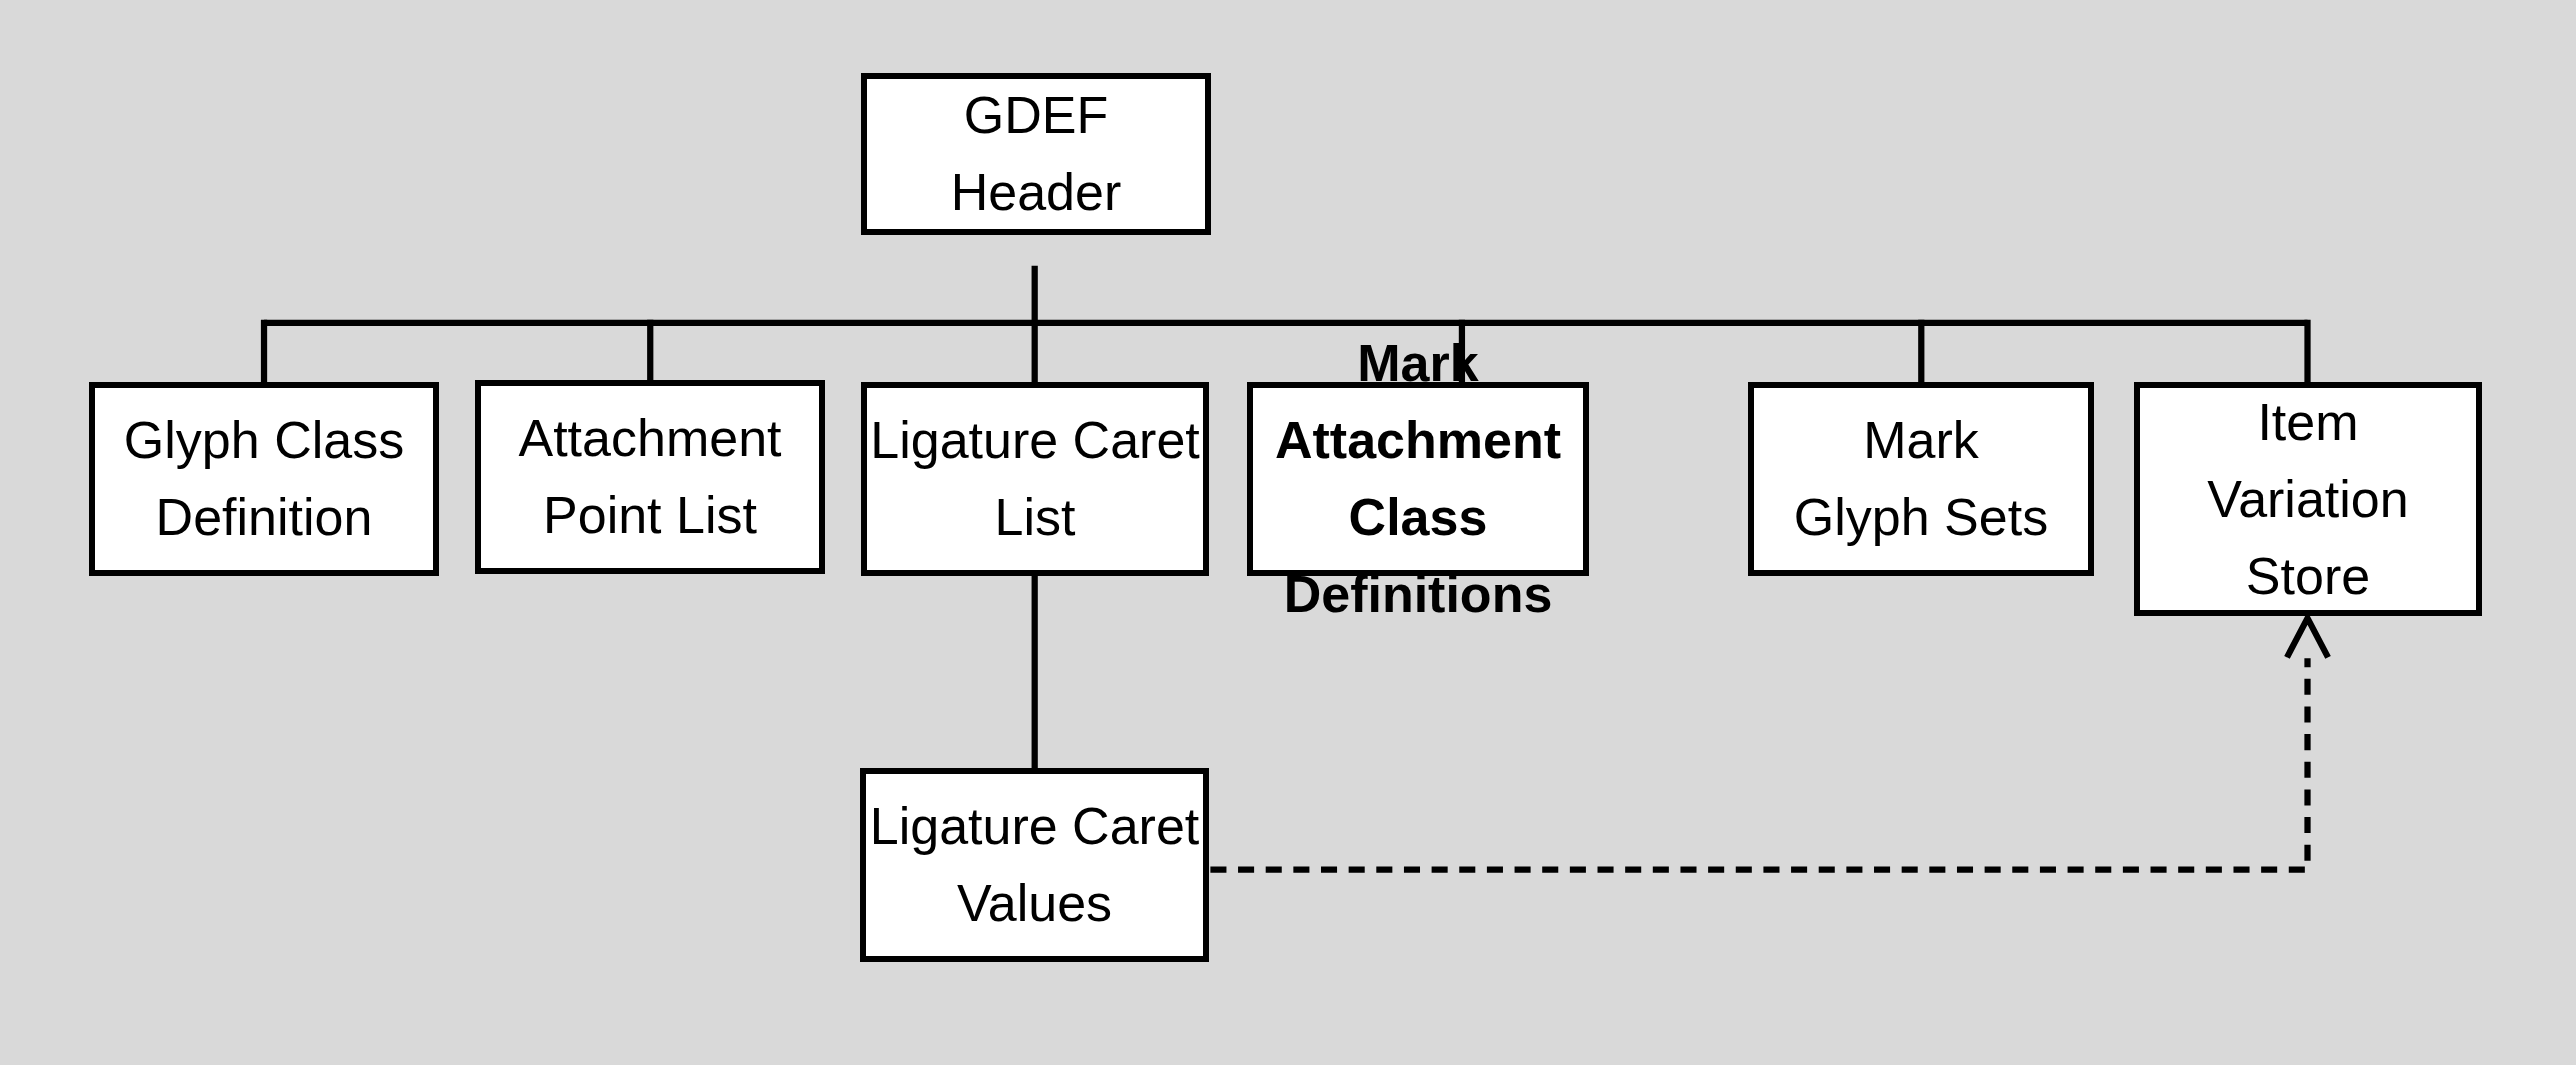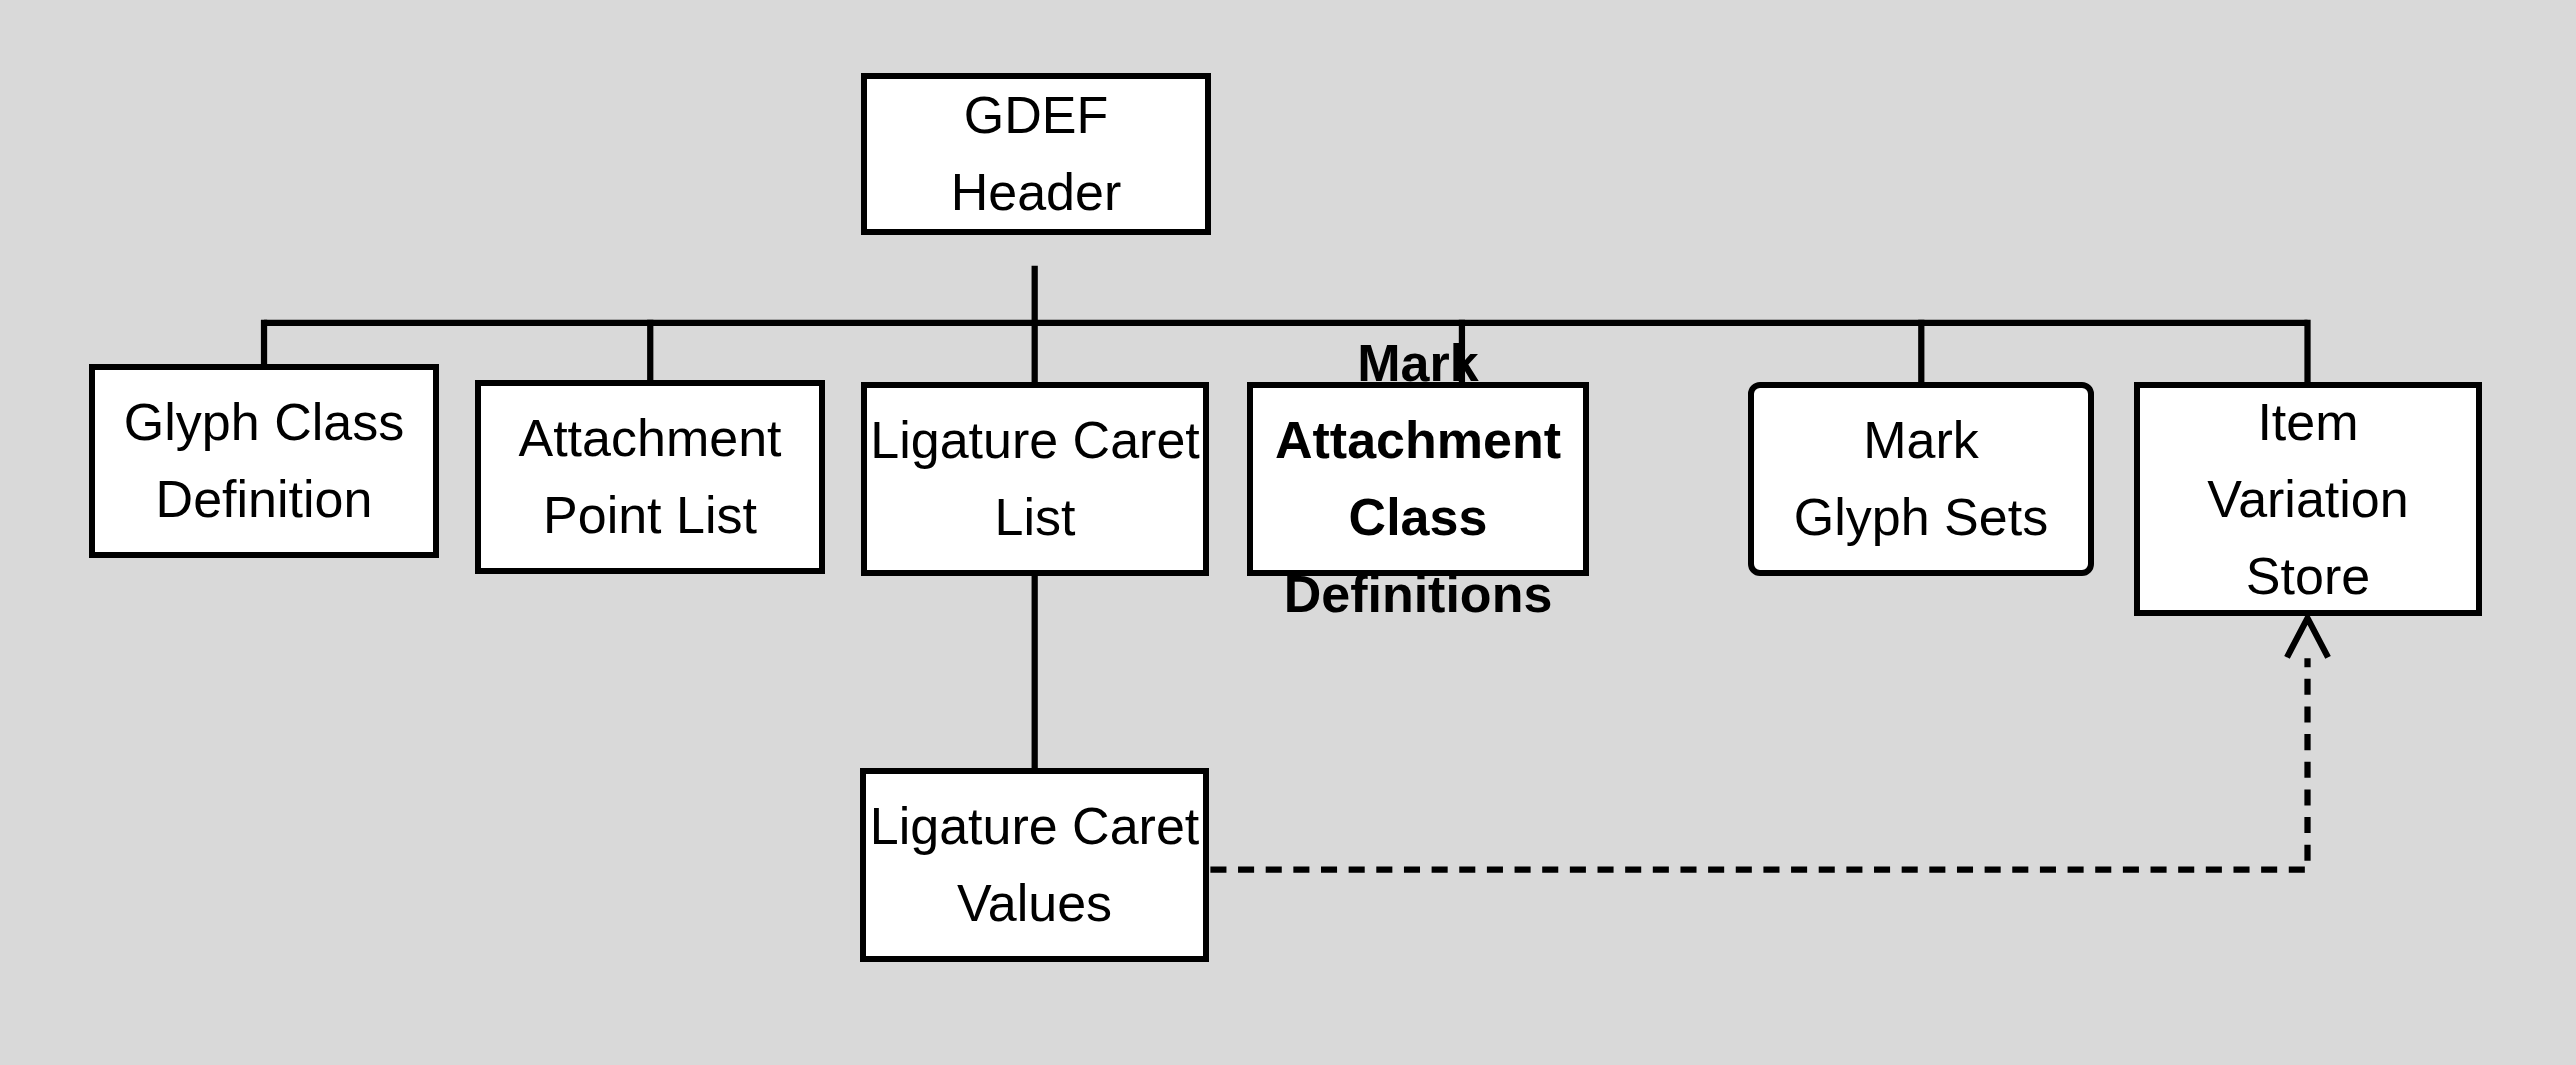--- a/index.html
+++ b/index.html
@@ -38,25 +38,25 @@
     text-align: center;
     font-size: 52px;
     line-height: 77px;
   }
   .box span {
     white-space: pre-line;
     display: block;
   }
   
   .box-root   { left: 861px;  top: 73px;  width: 350px; height: 162px; }
-  .box-child0 { left: 89px;  top: 364px; width: 350px; height: 194px; }
+  .box-child0 { left: 89px;  top: 382px; width: 350px; height: 194px; }
   .box-child1 { left: 475px;  top: 380px; width: 350px; height: 194px; }
   .box-child2 { left: 861px;  top: 382px; width: 348px; height: 194px; }
   .box-child3 { left: 1247px; top: 382px; width: 342px; height: 194px; font-weight: bold; }
-  .box-child4 { left: 1748px; top: 382px; width: 346px; height: 194px; border-radius: 12px; }
+  .box-child4 { left: 1748px; top: 382px; width: 346px; height: 194px; }
   .box-child5 { left: 2134px; top: 382px; width: 348px; height: 234px; }
   .box-leaf   { left: 860px;  top: 768px; width: 349px; height: 194px; }
 </style>
 </head>
 <body>
 
 <div class="canvas">
 
   <svg class="connectors" viewBox="0 0 2888 1194" xmlns="http://www.w3.org/2000/svg">
 

